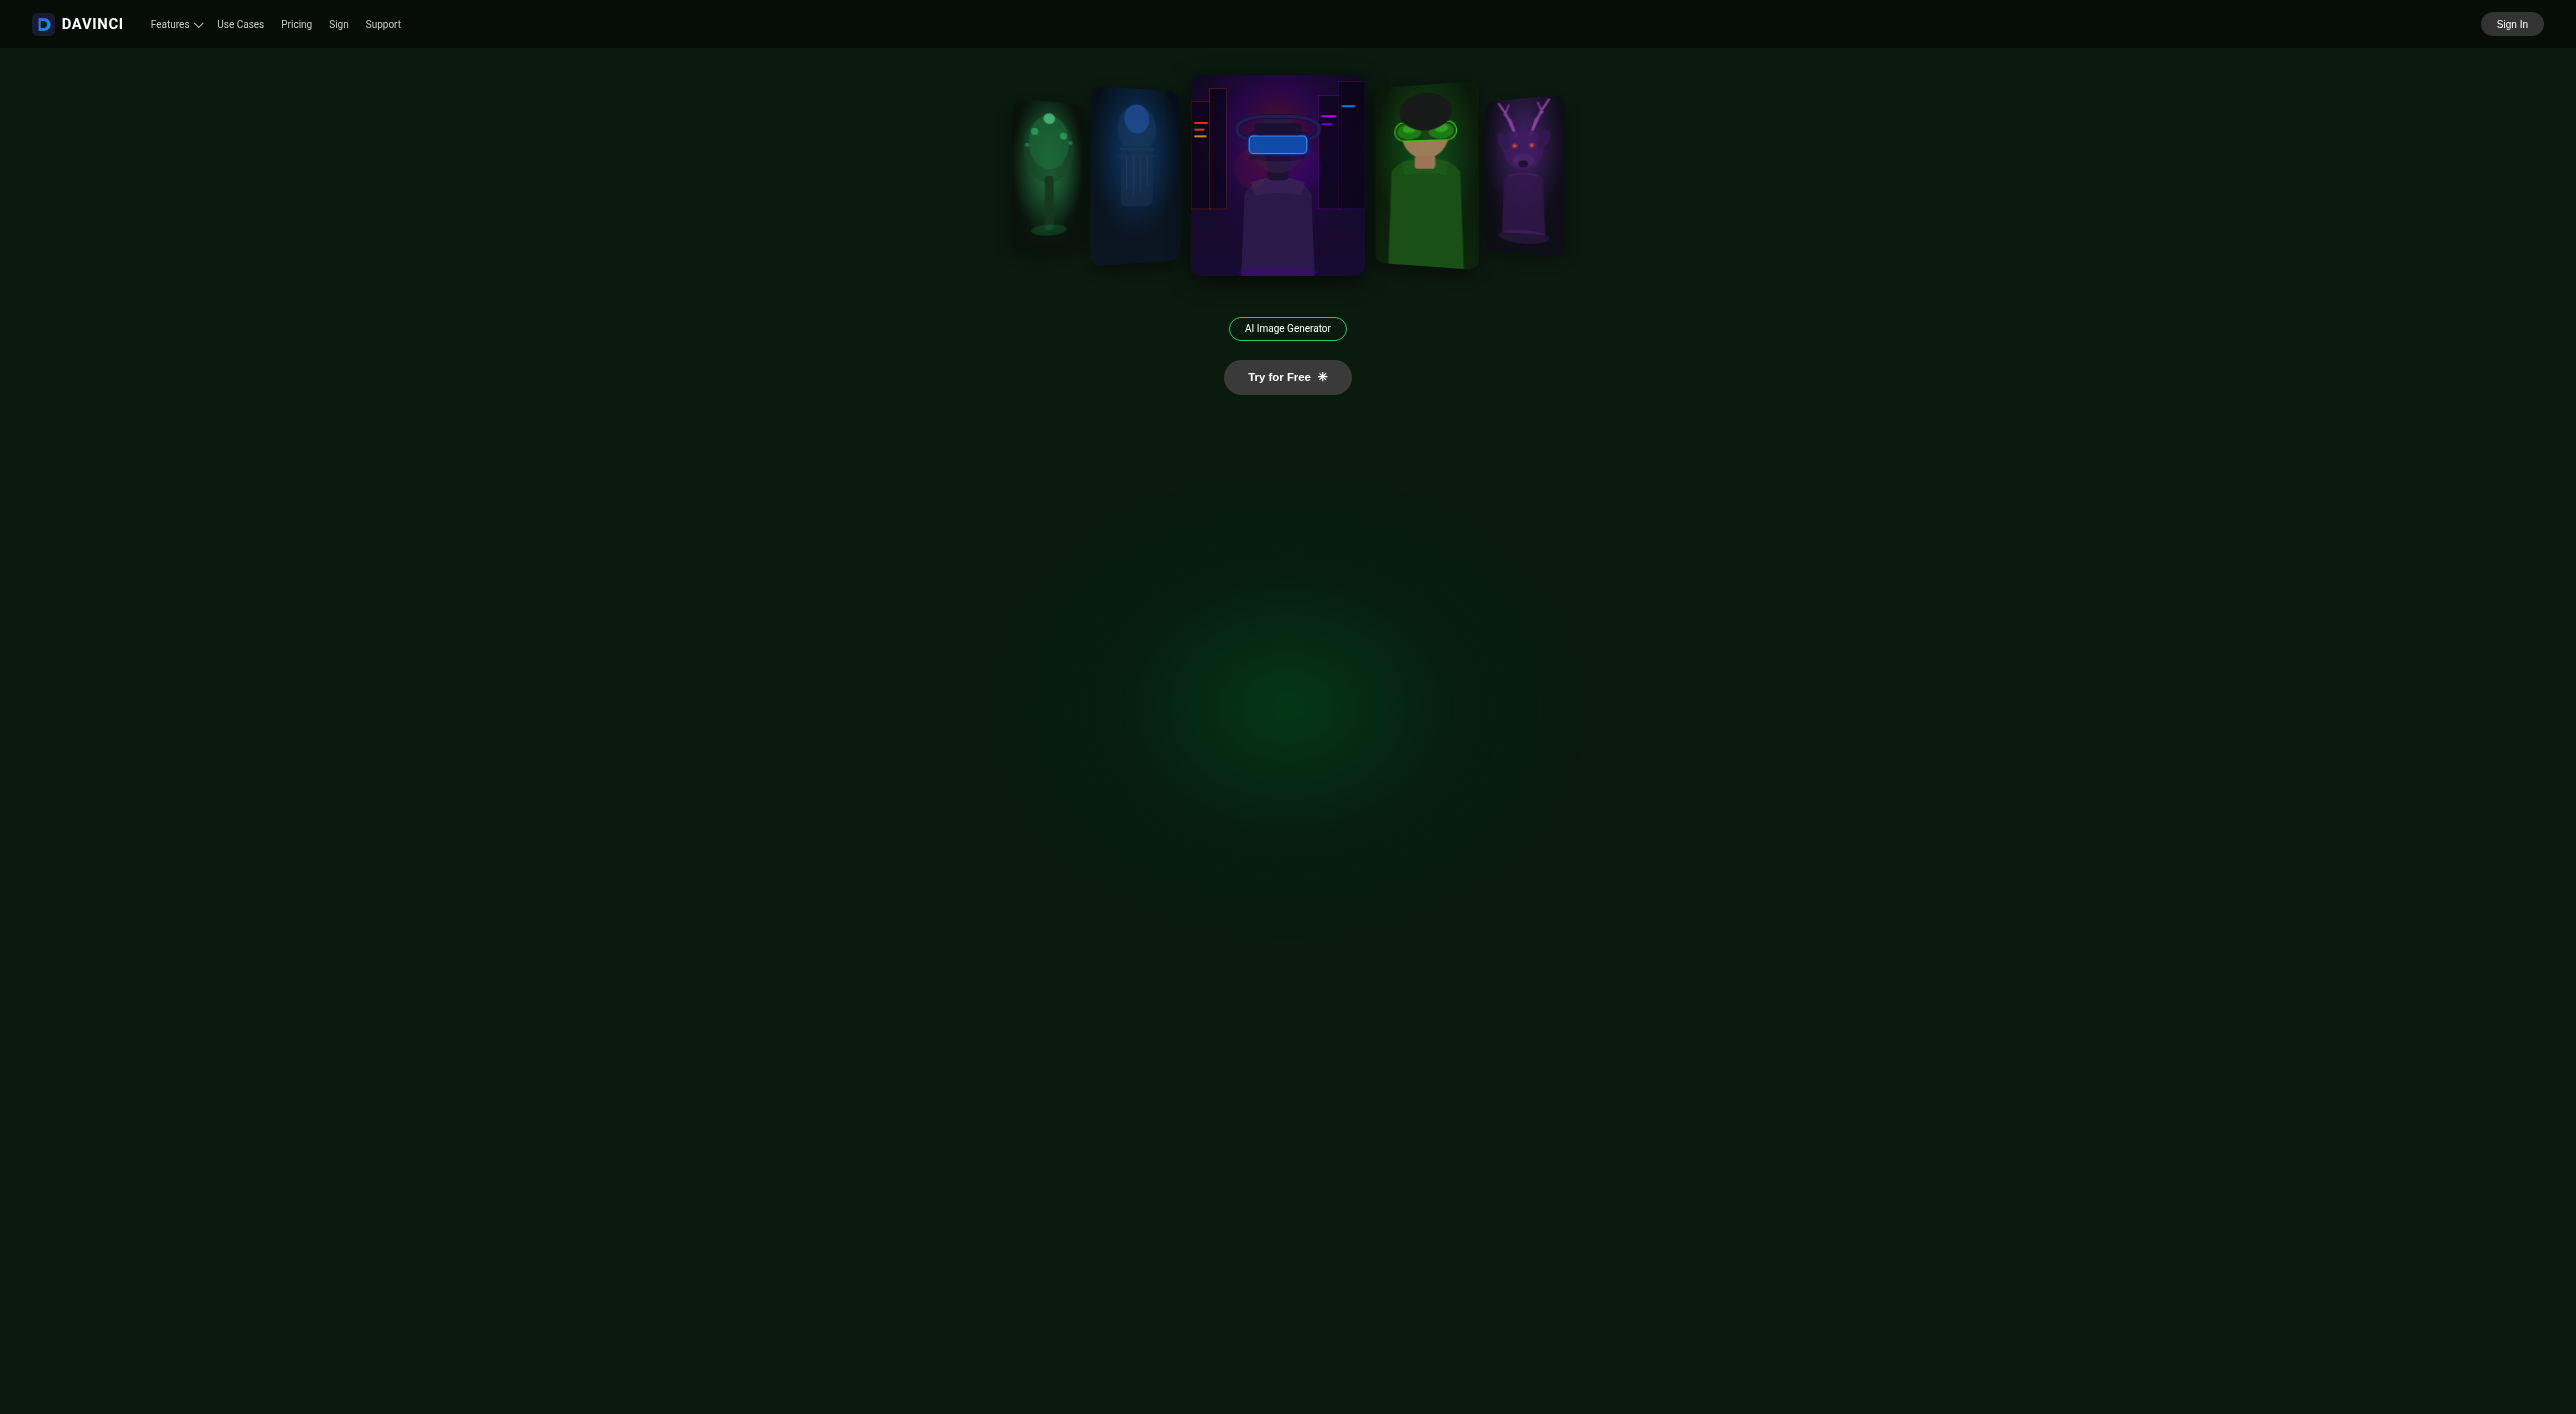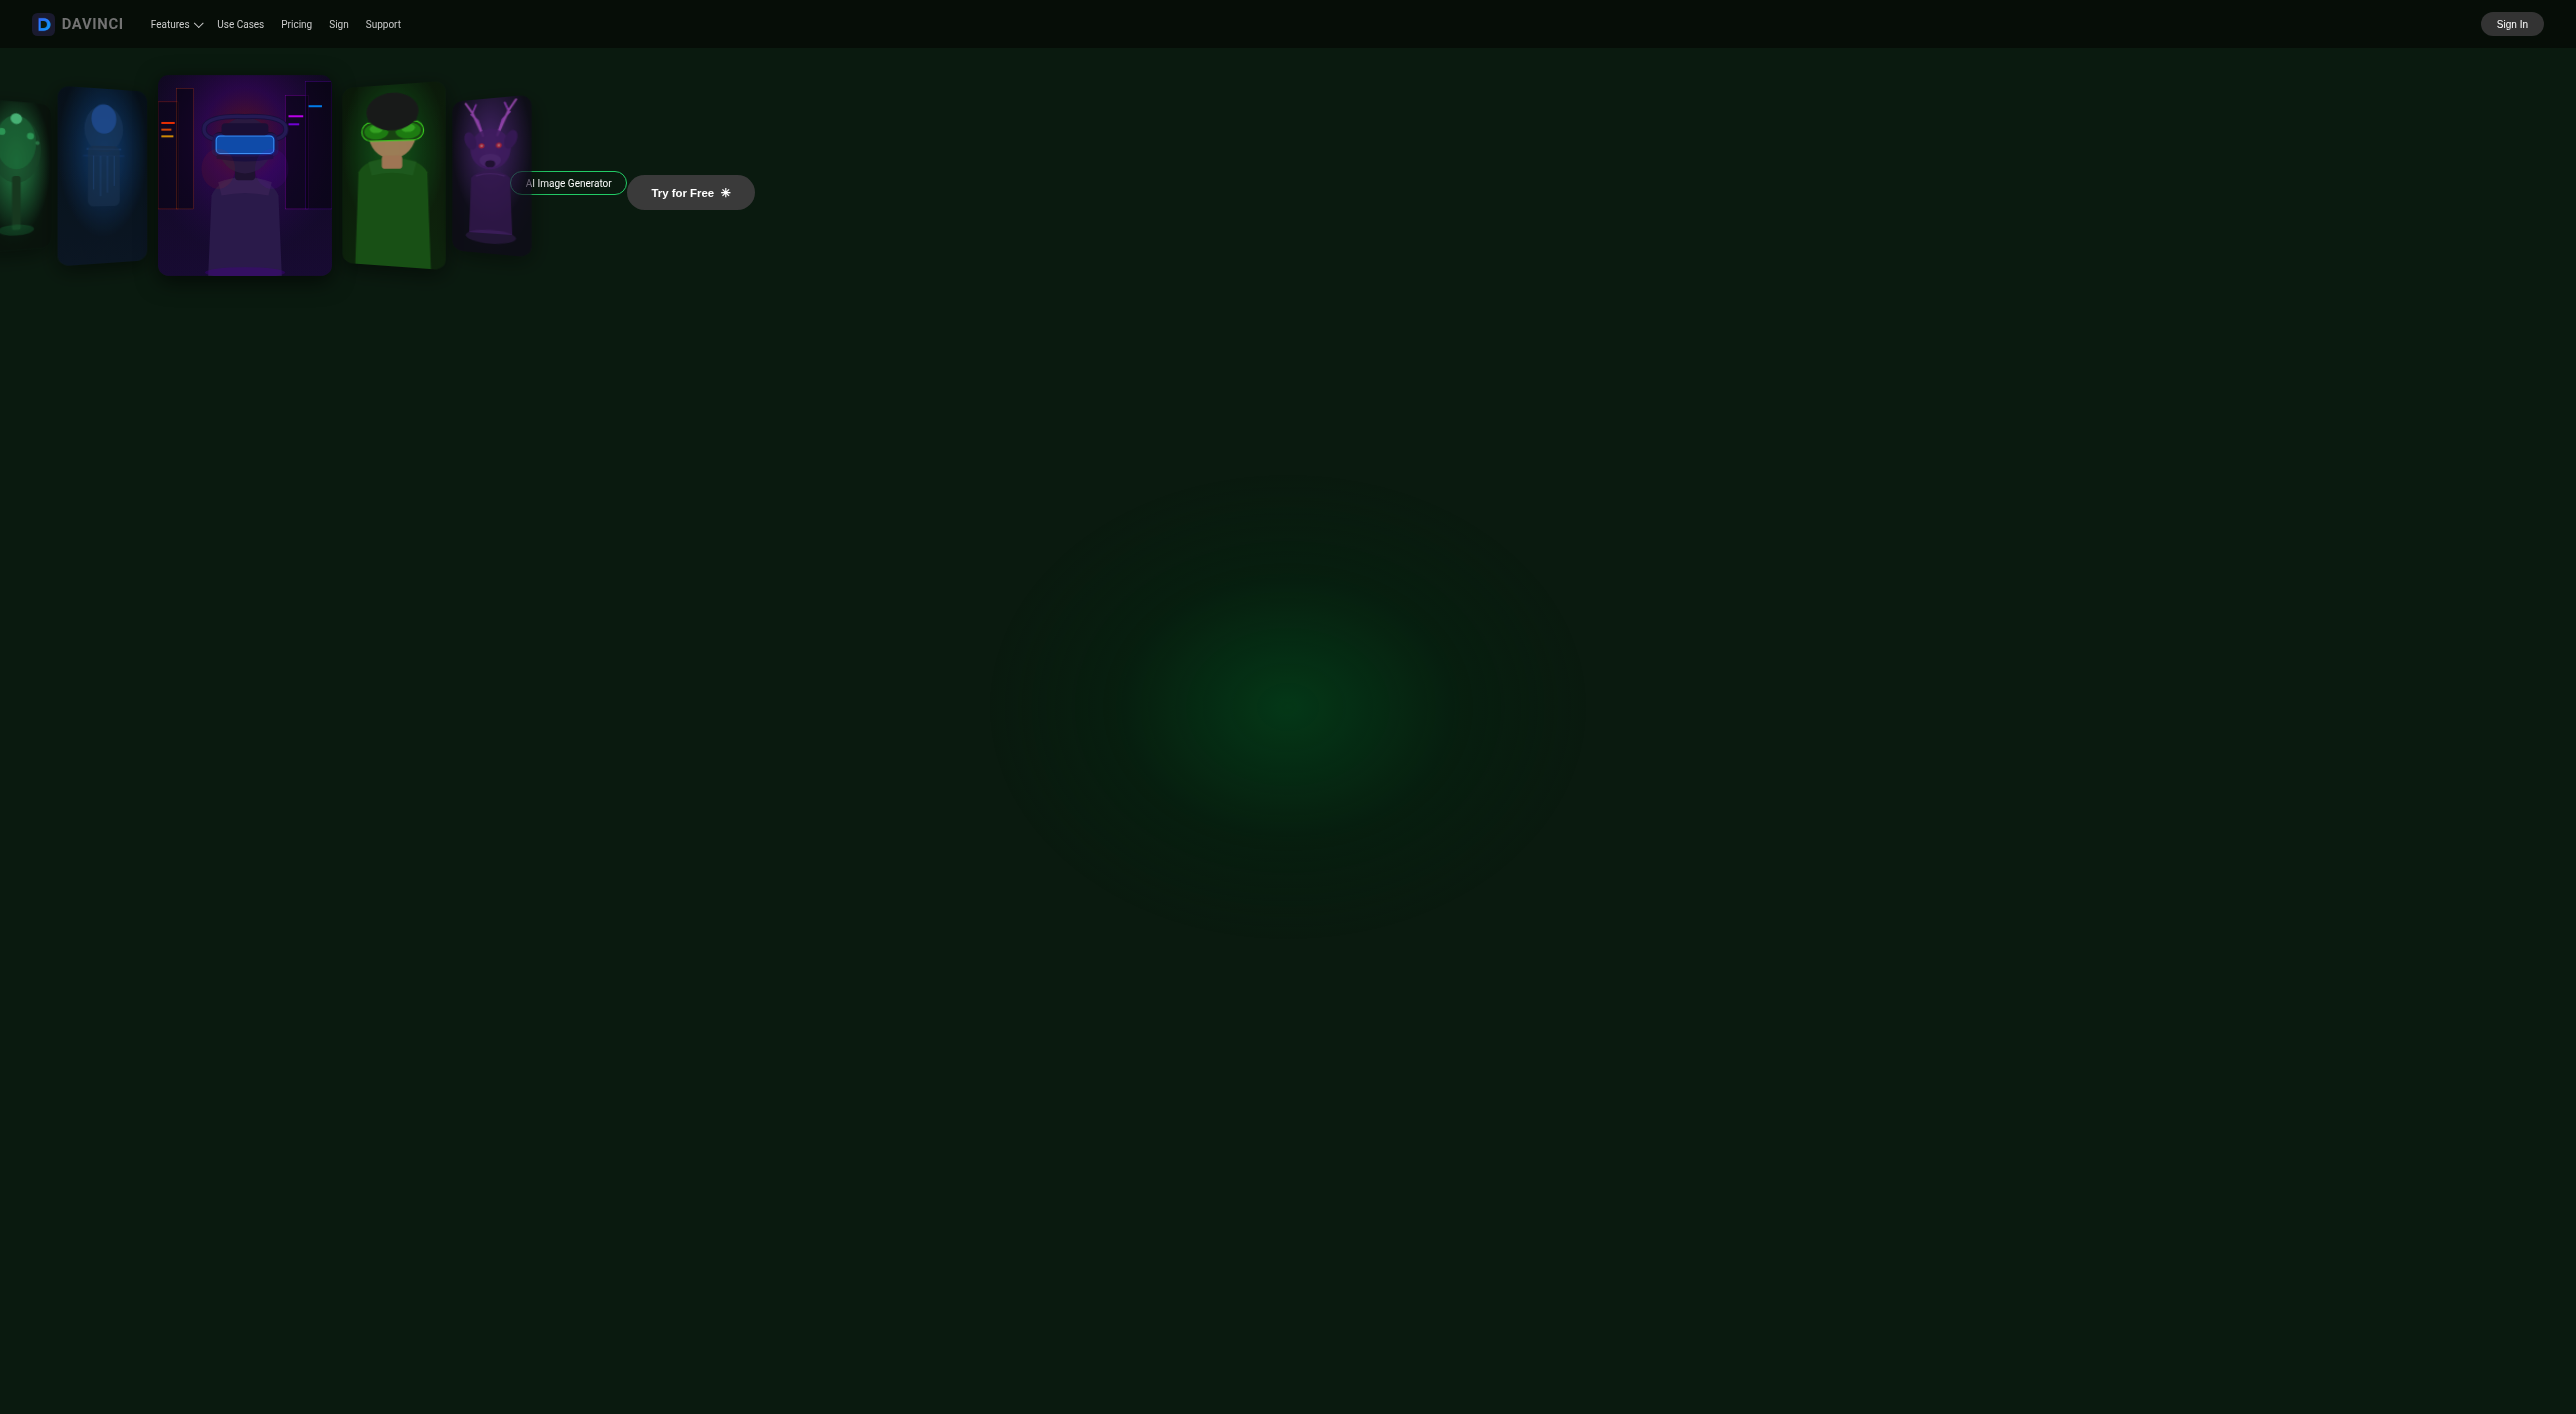--- a/index.html
+++ b/index.html
@@ -52,21 +52,21 @@
     }
 
     .logo-icon {
       width: 23px;
       height: 23px;
     }
 
     .logo-text {
       font-size: 14.8px;
       font-weight: 700;
-      color: #737373;
+      color: #ffffff;
       letter-spacing: 0.7px;
     }
 
     .nav-links {
       display: flex;
       align-items: center;
       gap: 17px;
       list-style: none;
     }
 
@@ -103,21 +103,21 @@
       font-weight: 500;
       cursor: pointer;
       transition: background 0.2s;
     }
 
     
     main {
       position: relative;
       z-index: 1;
       display: flex;
-      flex-direction: row;
+      flex-direction: column;
       align-items: center;
       padding-top: 20px;
     }
 
     
     .gallery {
       display: flex;
       align-items: center;
       justify-content: center;
       gap: 6.7px;

